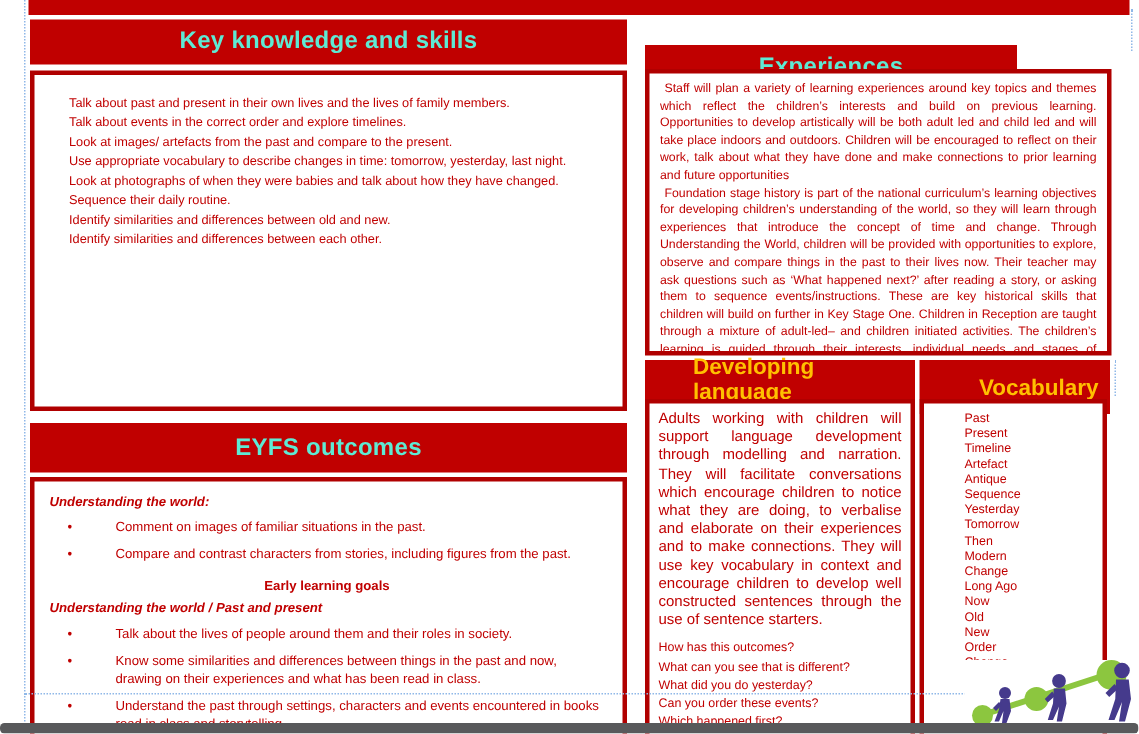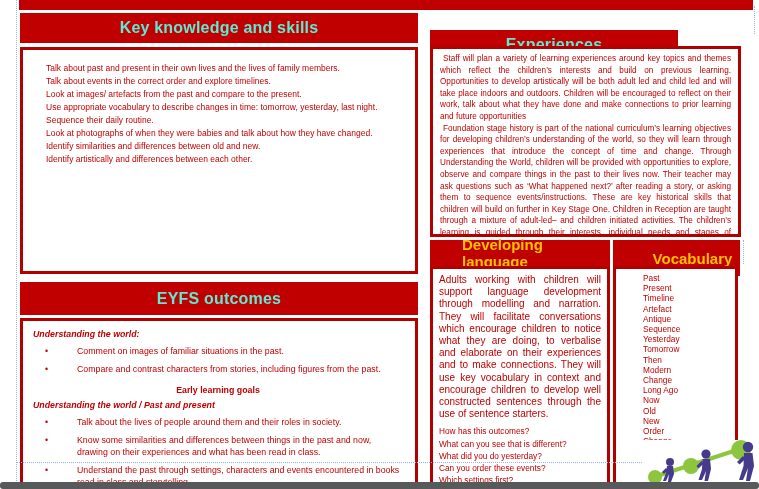--- a/index.html
+++ b/index.html
@@ -58,24 +58,24 @@
 
   <div class="sec-header" style="left:20px; top:13px; width:398px; height:30px;">
     <span class="t">Key knowledge and skills</span>
   </div>
   <div class="sec-box kk-box" style="left:20px; top:47px; width:398px; height:227px;">
     <div class="kk-lines">
         <div class="kk-line">Talk about past and present in their own lives and the lives of family members.</div>
         <div class="kk-line">Talk about events in the correct order and explore timelines.</div>
         <div class="kk-line">Look at images/ artefacts from the past and compare to the present.</div>
         <div class="kk-line">Use appropriate vocabulary to describe changes in time: tomorrow, yesterday, last night.</div>
+        <div class="kk-line">Look at photographs of when they were babies and talk about how they have changed.</div>
         <div class="kk-line">Sequence their daily routine.</div>
-        <div class="kk-line">Look at photographs of when they were babies and talk about how they have changed.</div>
         <div class="kk-line">Identify similarities and differences between old and new.</div>
-        <div class="kk-line">Identify artistically and differences between each other.</div>
+        <div class="kk-line">Identify similarities and differences between each other.</div>
       </div>
   </div>
 
   <div class="sec-header" style="left:20px; top:282px; width:398px; height:33px;">
     <span class="t">EYFS outcomes</span>
   </div>
   <div class="sec-box eyfs-box" style="left:20px; top:318px; width:398px; height:180px;">
     <div class="eyfs-h">Understanding the world:</div>
     <div class="eyfs-bullets">
         <div class="li">Comment on images of familiar situations in the past.</div>
@@ -105,21 +105,21 @@
     <span class="t-sm">Vocabulary</span>
   </div>
 
   <div class="sec-box dl-box" style="left:430px; top:266px; width:180px; height:232px;">
     <p>Adults working with children will support language development through modelling and narration. They will facilitate conversations which encourage children to notice what they are doing, to verbalise and elaborate on their experiences and to make connections. They will use key vocabulary in context and encourage children to develop well constructed sentences through the use of sentence starters.</p>
     <div class="dl-q">
         <div class="li">How has this outcomes?</div>
         <div class="li">What can you see that is different?</div>
         <div class="li">What did you do yesterday?</div>
         <div class="li">Can you order these events?</div>
-        <div class="li">Which settings first?</div>
+        <div class="li">Which happened first?</div>
         <div class="li">These would come next?</div>
         <div class="li">What does our timetable tell us we are going to be doing today?</div>
       </div>
   </div>
 
   <div class="sec-box voc-box" style="left:613px; top:266px; width:125px; height:232px;">
     <div class="voc-list">
         <div class="li">Past</div>
         <div class="li">Present</div>
         <div class="li">Timeline</div>

